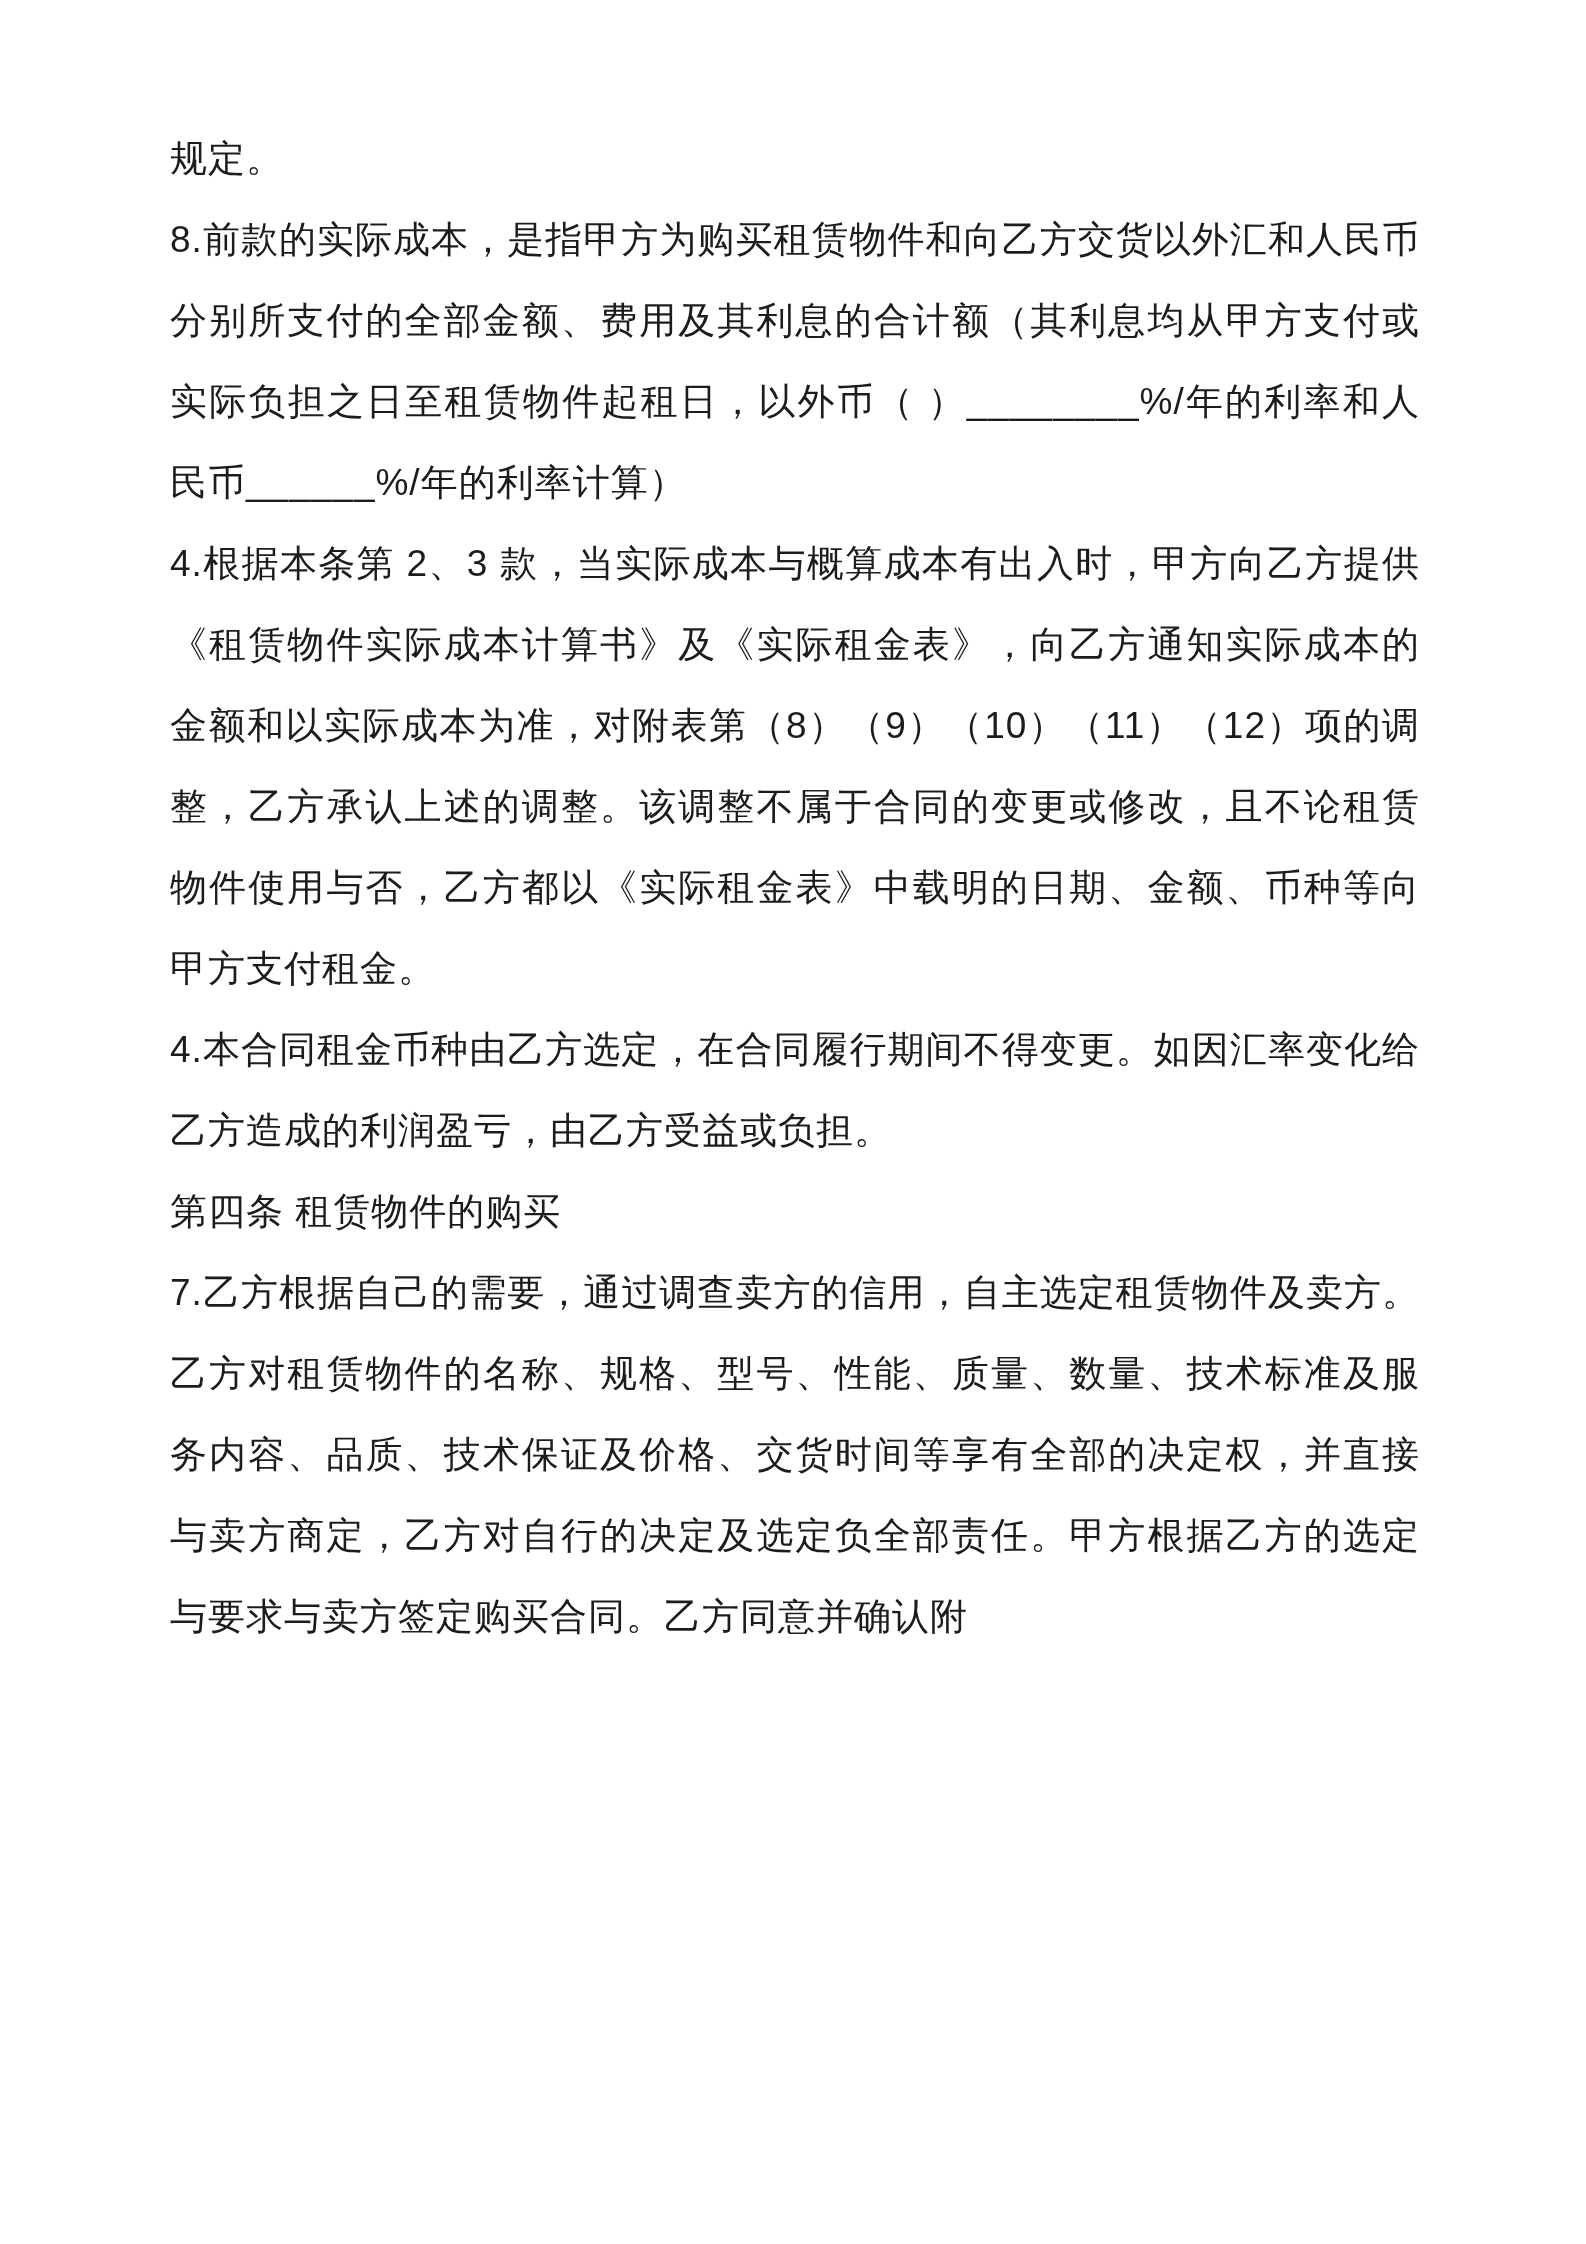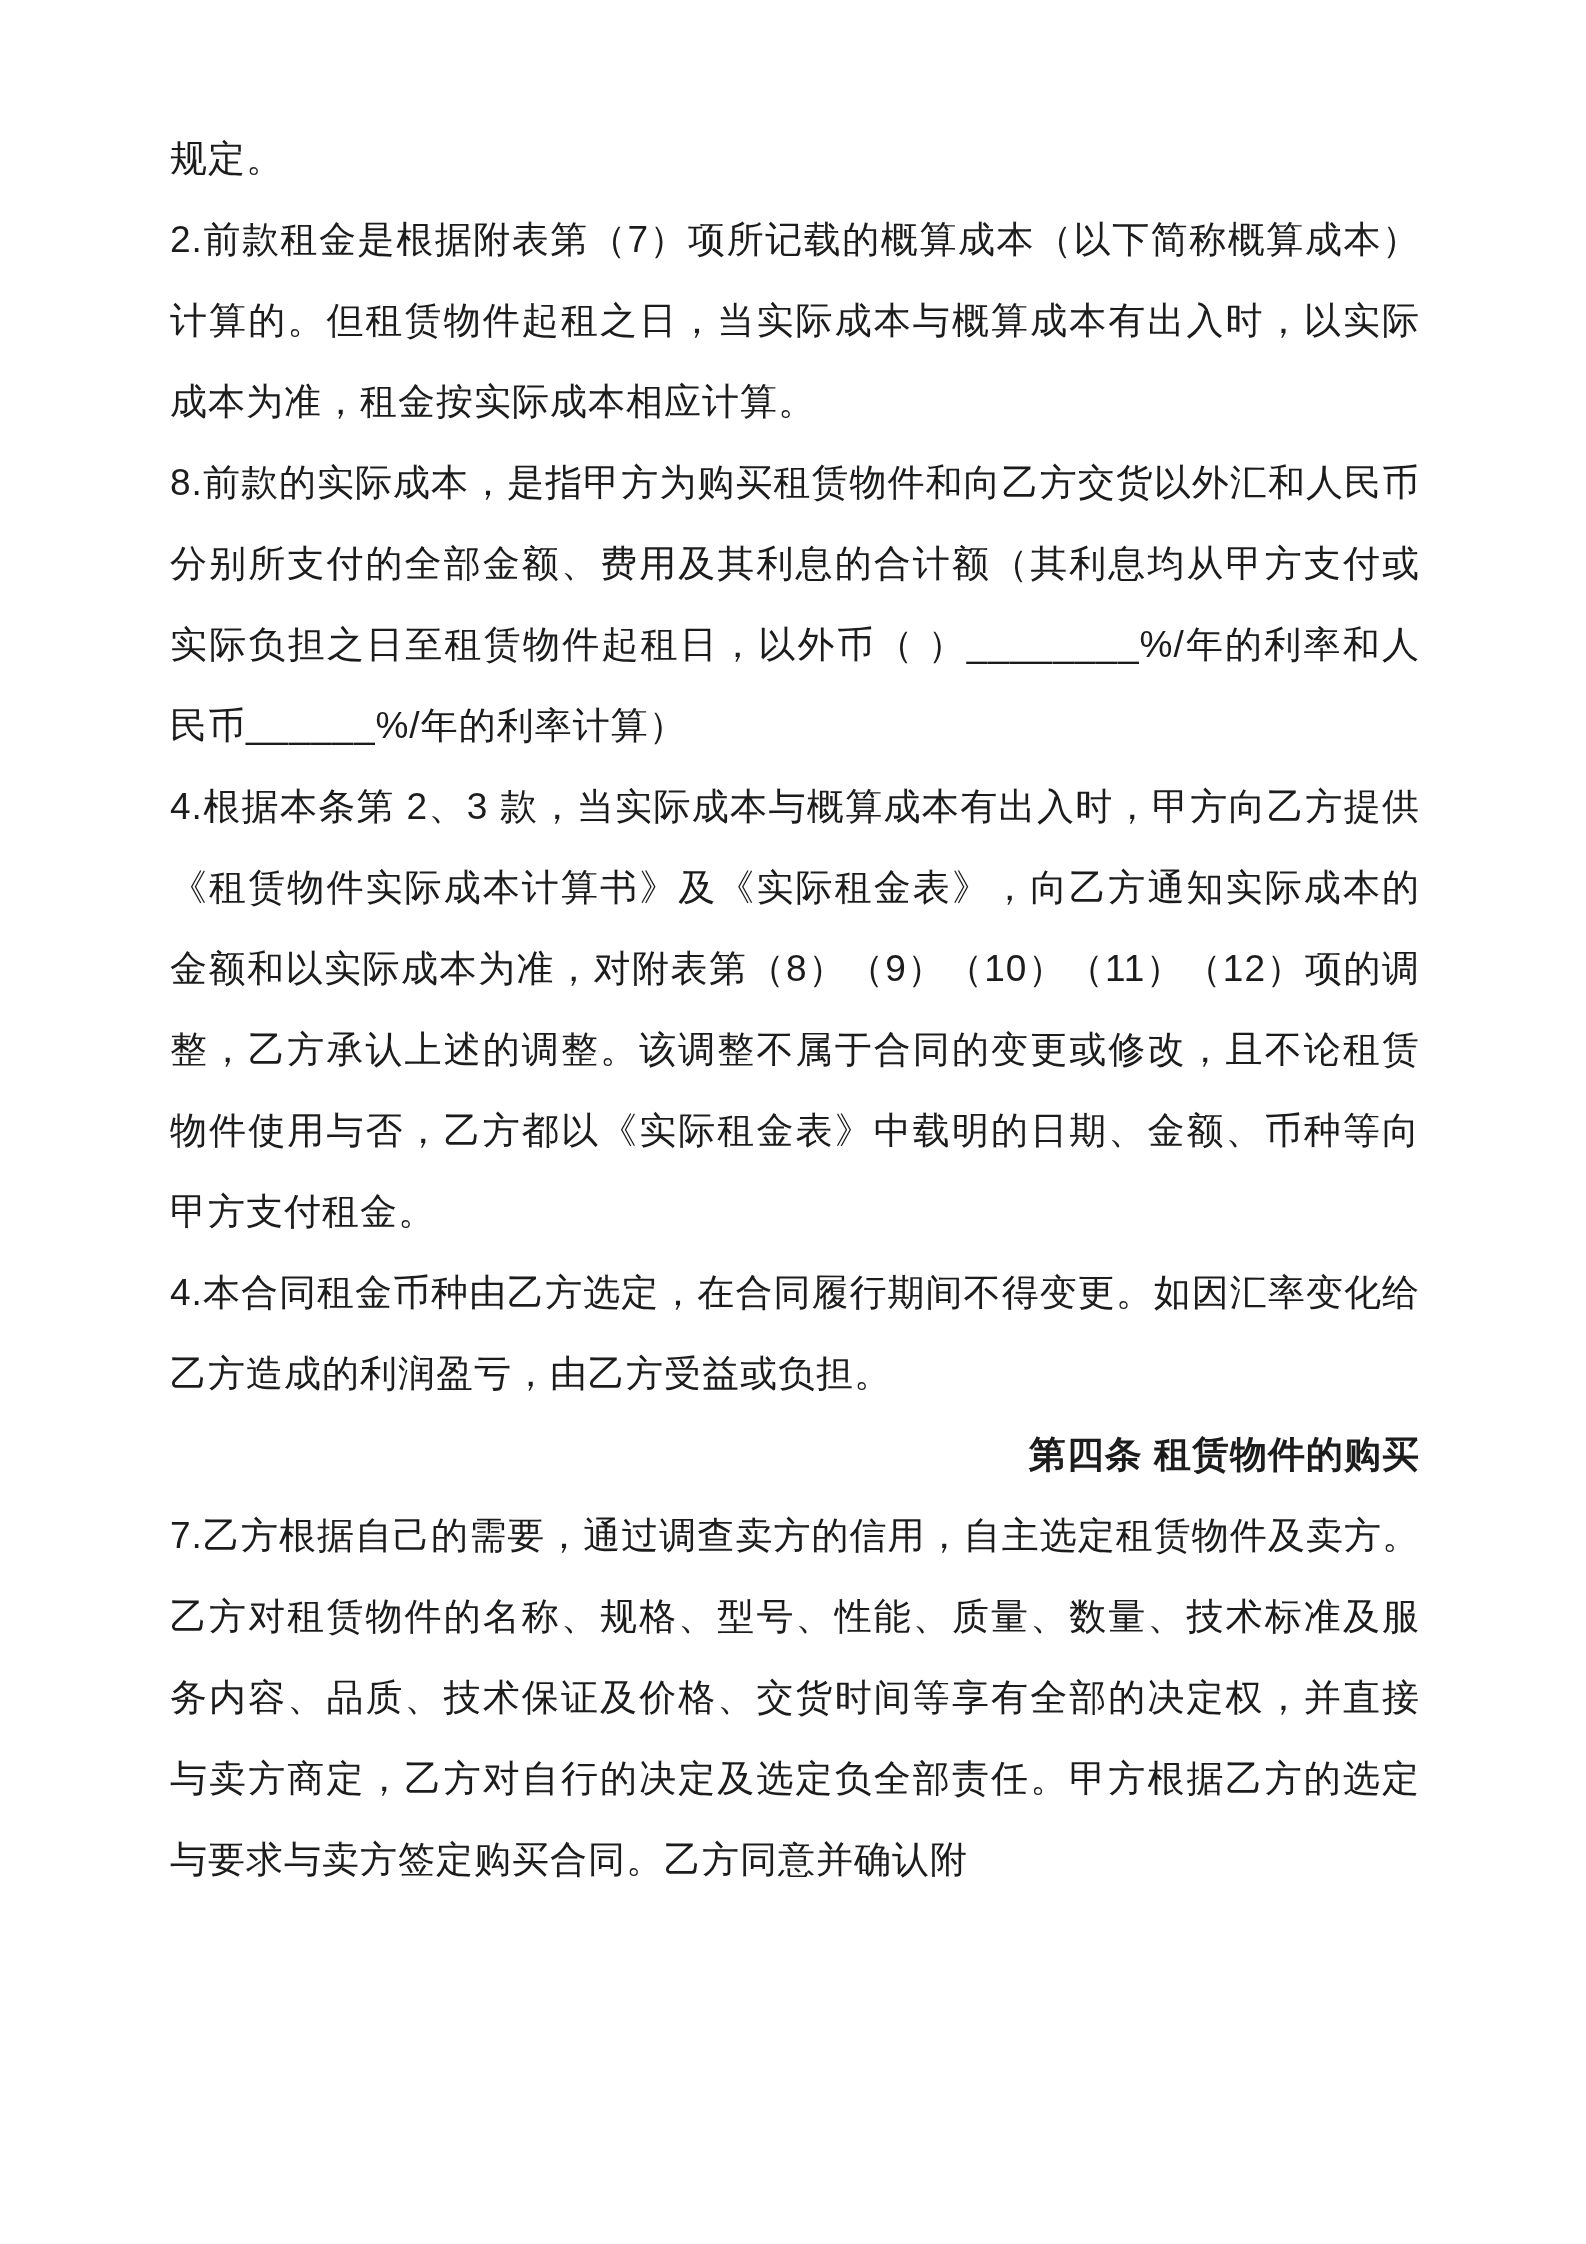--- a/index.html
+++ b/index.html
@@ -23,30 +23,29 @@
     margin: 0;
     font-size: 37px;
     line-height: 81px;
     font-weight: 500;
     text-align: justify;
     text-justify: inter-ideograph;
     letter-spacing: 1px;
     word-break: break-all;
   }
   .doc-body p.heading {
-    text-align: right;
-    font-weight: 700;
+    text-align: left;
+    font-weight: 400;
   }
 </style>
 </head>
 <body>
 
 <div class="page">
   <div class="doc-body">
     <p>规定。</p>
-    <p>2.前款租金是根据附表第（7）项所记载的概算成本（以下简称概算成本）计算的。但租赁物件起租之日，当实际成本与概算成本有出入时，以实际成本为准，租金按实际成本相应计算。</p>
     <p>8.前款的实际成本，是指甲方为购买租赁物件和向乙方交货以外汇和人民币分别所支付的全部金额、费用及其利息的合计额（其利息均从甲方支付或实际负担之日至租赁物件起租日，以外币（ ）________%/年的利率和人民币______%/年的利率计算）</p>
     <p>4.根据本条第 2、3 款，当实际成本与概算成本有出入时，甲方向乙方提供《租赁物件实际成本计算书》及《实际租金表》，向乙方通知实际成本的金额和以实际成本为准，对附表第（8）（9）（10）（11）（12）项的调整，乙方承认上述的调整。该调整不属于合同的变更或修改，且不论租赁物件使用与否，乙方都以《实际租金表》中载明的日期、金额、币种等向甲方支付租金。</p>
     <p>4.本合同租金币种由乙方选定，在合同履行期间不得变更。如因汇率变化给乙方造成的利润盈亏，由乙方受益或负担。</p>
     <p class="heading">第四条 租赁物件的购买</p>
     <p>7.乙方根据自己的需要，通过调查卖方的信用，自主选定租赁物件及卖方。乙方对租赁物件的名称、规格、型号、性能、质量、数量、技术标准及服务内容、品质、技术保证及价格、交货时间等享有全部的决定权，并直接与卖方商定，乙方对自行的决定及选定负全部责任。甲方根据乙方的选定与要求与卖方签定购买合同。乙方同意并确认附</p>
   </div>
 </div>
 
 </body></html>

